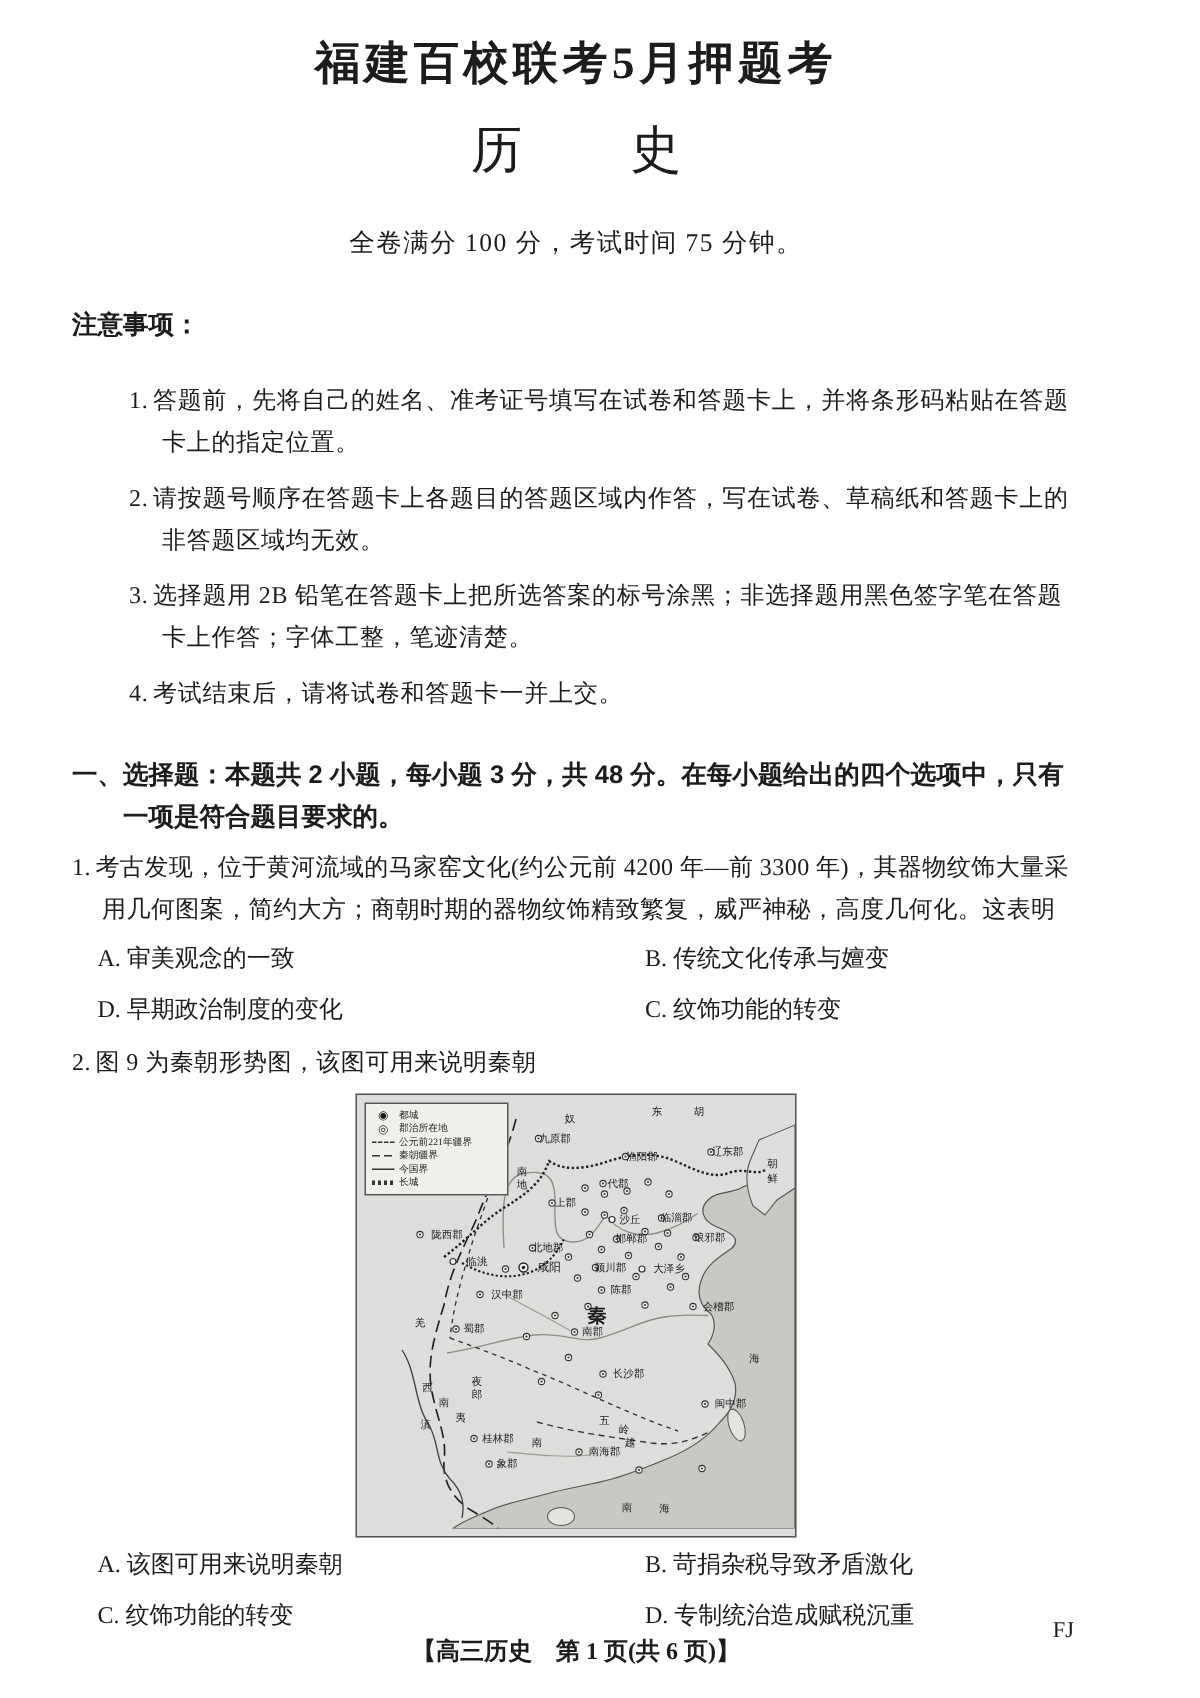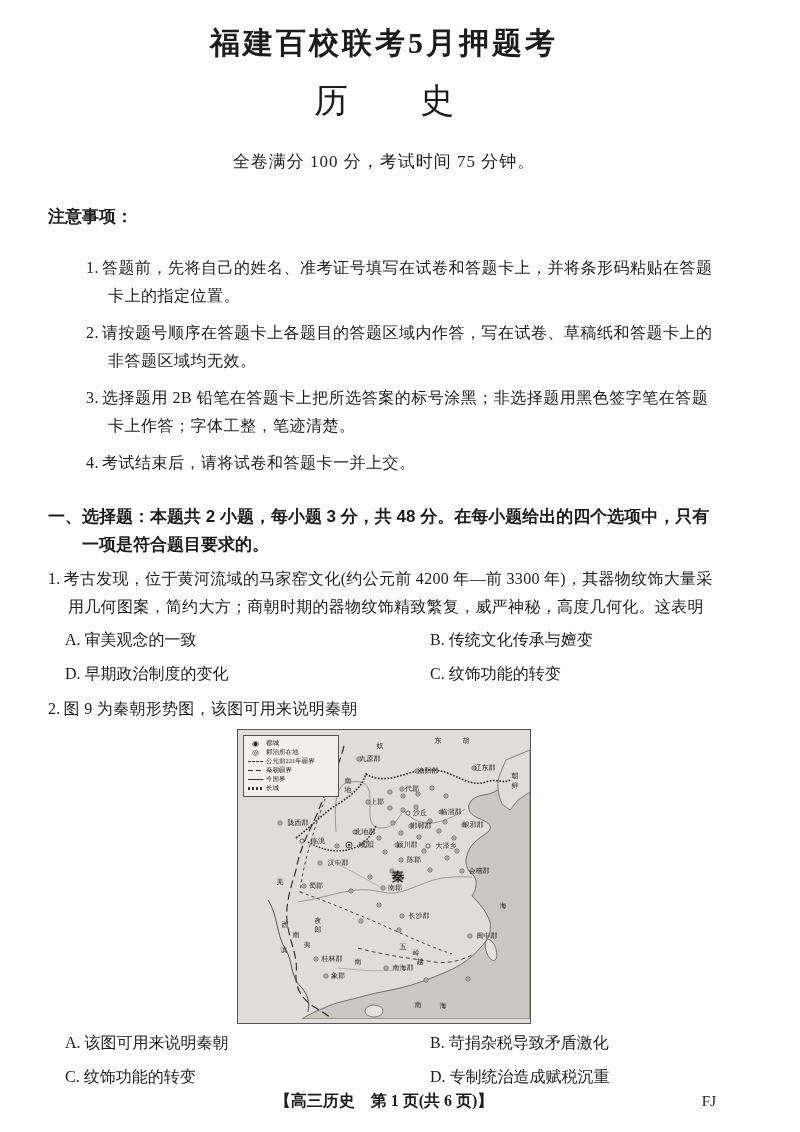--- a/index.html
+++ b/index.html
@@ -28,21 +28,21 @@
   .sym-city{font-size:8px;line-height:8px;}
   .sym-seat{font-size:8px;line-height:8px;}
   .sym-dash-small{height:0;border-top:1px dashed #333;}
   .sym-dash-long{height:1px;background:repeating-linear-gradient(90deg,#333 0 5px,transparent 5px 8px);}
   .sym-solid{height:1px;background:#333;}
   .sym-wall{height:3px;background:repeating-linear-gradient(90deg,#333 0 2px,transparent 2px 4px);}
   .legend-label{font-size:6.5px;white-space:nowrap;color:#222;}
   .fig-caption{text-align:center;font-size:16px;margin-top:8px;}
   .footer-center{position:absolute;left:0;bottom:20px;width:100%;text-align:center;
     font-family:Liberation Serif, serif;font-weight:700;font-size:16px;}
-  .footer-right{position:absolute;right:52px;bottom:22px;font-size:15px;}
+  .footer-right{position:absolute;right:52px;bottom:36px;font-size:15px;}
   svg text{font-family:"Liberation Sans","DejaVu Sans",sans-serif;fill:#1d1d1d;}
 </style>
 </head>
 <body>
 
 <div class="sheet">
 
   <div class="head">
     <div class="title">福建百校联考5月押题考</div>
     <div class="subject"><span>历</span><span class="gap"></span><span>史</span></div>

